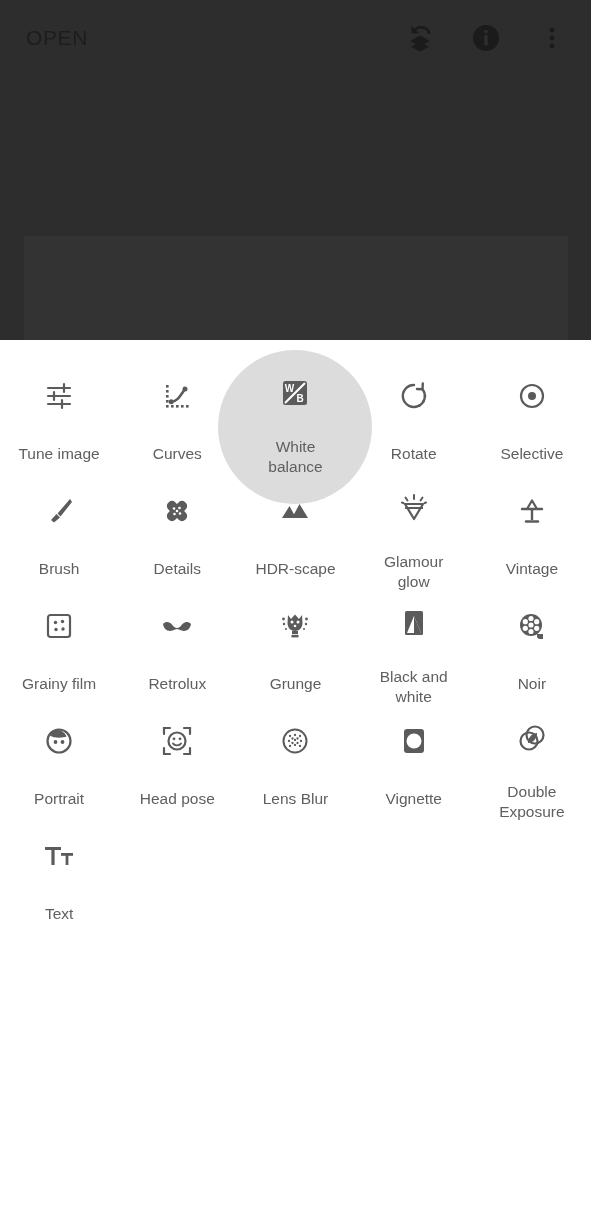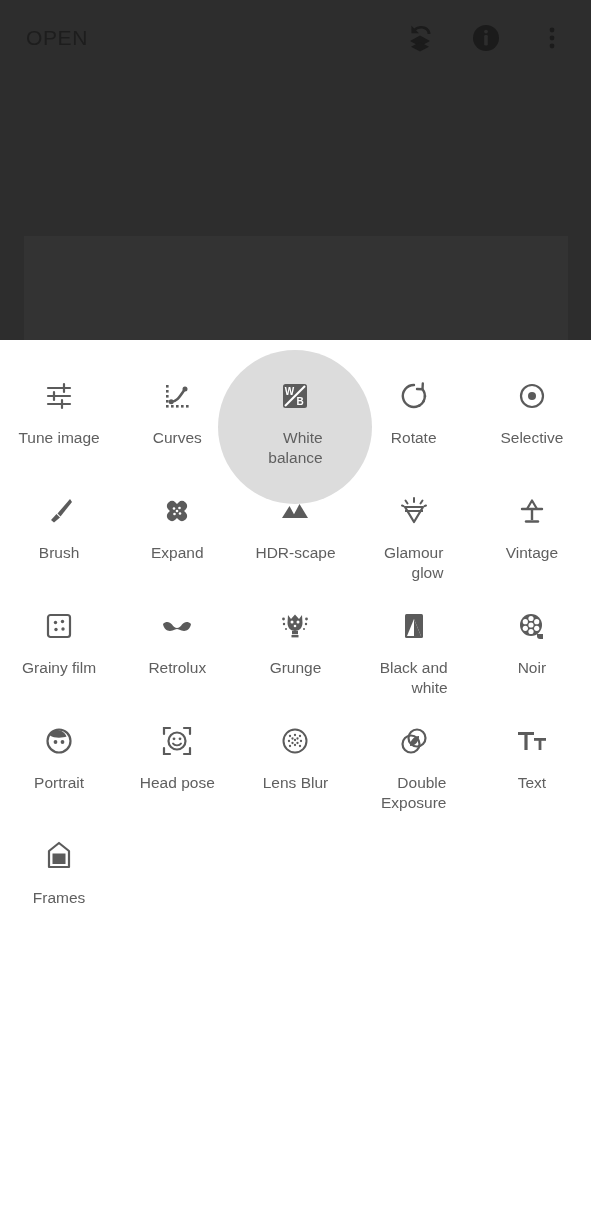--- a/index.html
+++ b/index.html
@@ -77,25 +77,25 @@
     cursor: pointer;
     z-index: 2;
   }
   .tool .glyph {
     width: 40px; height: 40px;
     display: flex; align-items: center; justify-content: center;
     color: #5b5b5b;
   }
   .tool .glyph svg { display: block; }
   .tool .tool-label {
-    margin-top: 12px;
+    margin-top: 28px;
     font-size: 15.5px;
     line-height: 20px;
     color: #5f5f5f;
-    text-align: right;
+    text-align: center;
     max-width: 100px;
     white-space: pre-line;
   }
   
   .ripple {
     position: absolute;
     left: 218px; top: 10px;
     width: 154px; height: 154px;
     border-radius: 50%;
     background: #dcdcdc;
@@ -243,21 +243,21 @@
             </g>
             <g fill="#ffffff">
               <circle cx="13" cy="13.5" r="1.3"></circle>
               <circle cx="18.5" cy="13" r="1.3"></circle>
               <circle cx="13.5" cy="19" r="1.3"></circle>
               <circle cx="19" cy="18.5" r="1.3"></circle>
               <circle cx="16" cy="16" r="1.3"></circle>
             </g>
           </svg>
         </span>
-        <span class="tool-label">Expand</span>
+        <span class="tool-label">Details</span>
       </div>
 
       <div class="tool">
         <span class="glyph">
           <svg width="32" height="32" viewBox="0 0 32 32">
             <path d="M3 23 L10.5 11 L17 23 Z" fill="#5b5b5b"></path>
             <path d="M13 23 L20.5 9 L29 23 Z" fill="#5b5b5b"></path>
           </svg>
         </span>
         <span class="tool-label">HDR-scape</span>
@@ -421,20 +421,29 @@
               <circle cx="13.5" cy="13.5" r="1.15"></circle>
                 <circle cx="18.5" cy="13.5" r="1.15"></circle>
               <circle cx="13.5" cy="18" r="1.15"></circle>
                 <circle cx="18.5" cy="18" r="1.15"></circle>
             </g>
           </svg>
         </span>
         <span class="tool-label">Lens Blur</span>
       </div>
 
+      <div class="tool">
+        <span class="glyph">
+          <svg width="30" height="30" viewBox="0 0 30 30">
+            <rect x="5" y="3" width="20" height="24" rx="3" fill="#5b5b5b"></rect>
+            <circle cx="15" cy="15" r="7.5" fill="#ffffff"></circle>
+          </svg>
+        </span>
+        <span class="tool-label">Vignette</span>
+      </div>
 
       <div class="tool">
         <span class="glyph">
           <svg width="32" height="32" viewBox="0 0 32 32">
             <circle cx="19" cy="13" r="8.5" fill="none" stroke="#5b5b5b" stroke-width="2.2"></circle>
             <circle cx="13" cy="19" r="8.5" fill="none" stroke="#5b5b5b" stroke-width="2.2"></circle>
             <path d="M21 11 C21.5 16 17 21 12 21 C11.5 16 16 11 21 11 Z" fill="#5b5b5b"></path>
           </svg>
         </span>
         <span class="tool-label">Double
@@ -448,29 +457,20 @@
               <rect x="3" y="7" width="16" height="3"></rect>
               <rect x="9.4" y="7" width="3.2" height="18"></rect>
               <rect x="19" y="13" width="12" height="2.8"></rect>
               <rect x="23.6" y="13" width="2.8" height="12"></rect>
             </g>
           </svg>
         </span>
         <span class="tool-label">Text</span>
       </div>
 
-      <div class="tool">
-        <span class="glyph">
-          <svg width="32" height="32" viewBox="0 0 32 32">
-            <path d="M16 3 L26 11 L26 27 L6 27 L6 11 Z" fill="none" stroke="#5b5b5b" stroke-width="2.2" stroke-linejoin="round"></path>
-            <rect x="9.5" y="13.5" width="13" height="10.5" fill="#5b5b5b"></rect>
-          </svg>
-        </span>
-        <span class="tool-label">Frames</span>
-      </div>
 
       <div class="tool"></div>
       <div class="tool"></div>
 
     </div>
 
   </div>
 
 </div>
 

